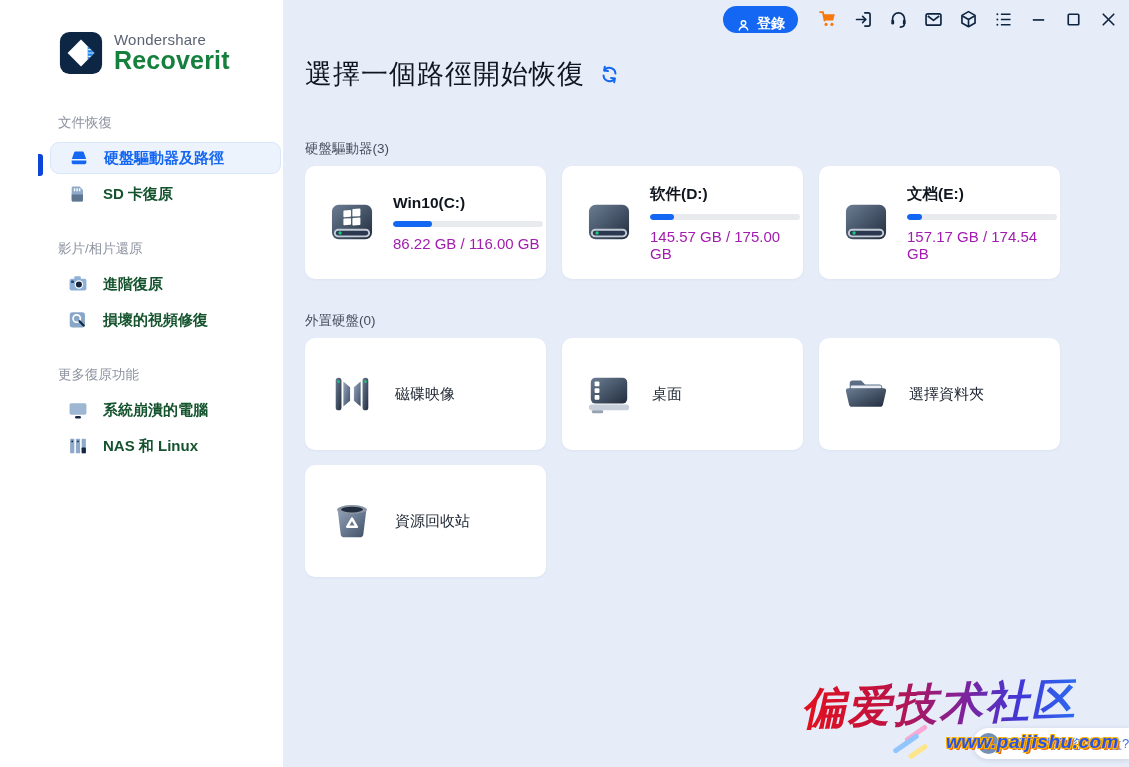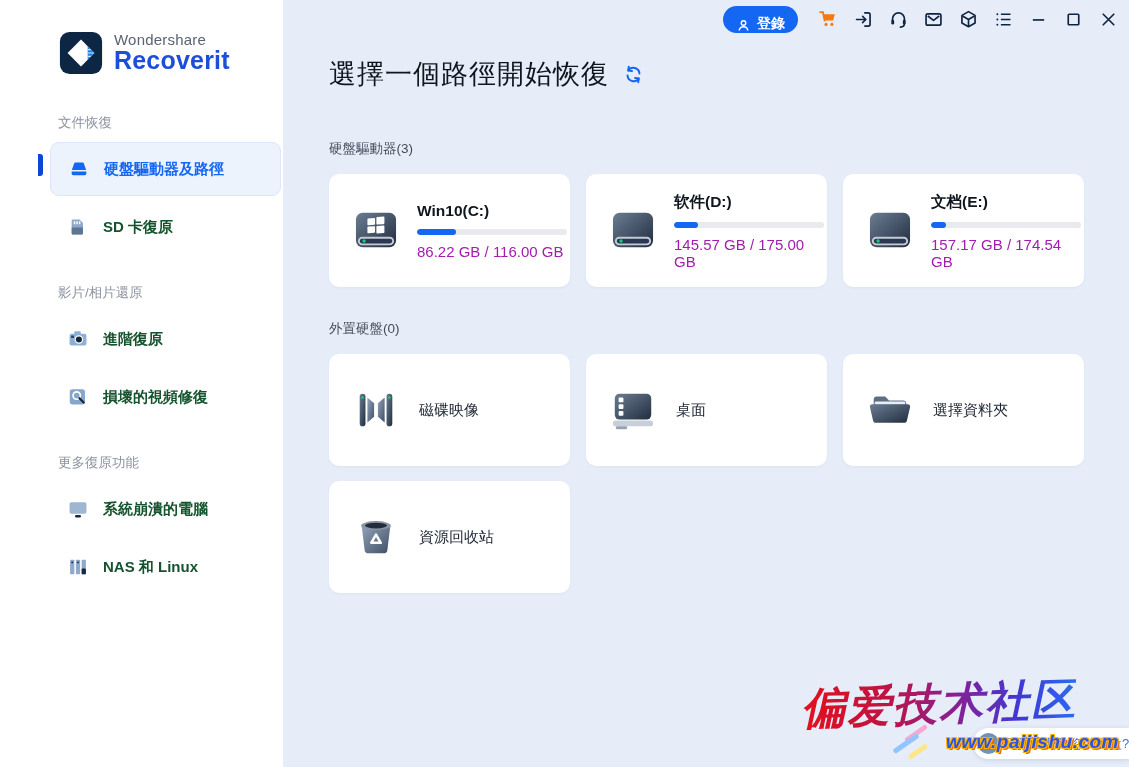--- a/index.html
+++ b/index.html
@@ -4,42 +4,42 @@
 <style>
   * { margin:0; padding:0; box-sizing:border-box; }
   html,body { width:1129px; height:767px; overflow:hidden;
     font-family:"Liberation Sans","DejaVu Sans",sans-serif; }
   body { position:relative; background:#ffffff; }
 
   
   .sidebar { position:absolute; left:16px; top:0; width:283px; height:767px; background:#ffffff;padding-left:22px; }
   .brand { display:flex; align-items:center; gap:10px; margin:30px 0 0 20px; }
   .brand-text .company { font-size:15px; color:#5a6372; letter-spacing:.2px; }
-  .brand-text .product { font-size:25px; font-weight:bold; color:#1d4ed8; letter-spacing:.2px; margin-top:-2px; }
+  .brand-text .product { font-size:25px; font-weight:bold; color:#15803d; letter-spacing:.2px; margin-top:-2px; }
   .nav-section-label { margin:30px 20px 10px; font-size:13.5px; color:#8d93a0; }
   .nav-section-label.first { margin-top:38px; }
-  .nav-item { position:relative; display:flex; align-items:center; gap:14px; height:54px;
+  .nav-item { position:relative; display:flex; align-items:center; gap:14px; height:32px;
     margin:4px 18px 4px 12px; padding-left:17px; border-radius:9px; cursor:pointer; }
   .nav-item .label { font-size:15px; font-weight:bold; color:#14532d; }
   .nav-item.selected { background:#edf3fd; border:1px solid #d9e6fb; }
   .nav-item.selected .label { color:#1467f2; }
   .nav-item.selected::before { content:""; position:absolute; left:-13px; top:11px; width:5px; height:22px;
     background:#0c46d8; border-radius:0 3px 3px 0; }
   .nav-icon { width:22px; height:22px; flex:0 0 22px; }
 
   
-  .main { position:absolute; left:283px; top:0; right:0; bottom:0; background:#e6edf9; padding-left:46px; }
+  .main { position:absolute; left:283px; top:0; right:0; bottom:0; background:#e6edf9; padding-left:22px; }
   .page-title-row { display:flex; align-items:center; gap:14px; margin-top:56px; }
   .page-title { font-size:27px; font-weight:500; color:#10161f; letter-spacing:1px; }
   .refresh-btn { width:21px; height:21px; cursor:pointer; }
   .group-label { font-size:13.5px; color:#454c59; }
   .lbl-drives { margin-top:48px; }
   .lbl-external { margin-top:33px; }
   .lbl-quick { margin-top:28px; }
-  .card-grid { display:grid; grid-template-columns:repeat(3,241px); gap:15px 16px; margin-top:16px; }
+  .card-grid { display:grid; grid-template-columns:repeat(3,241px); gap:15px 16px; margin-top:8px; }
   .card { background:#ffffff; border-radius:10px; box-shadow:0 1px 3px rgba(40,60,100,.05);
     display:flex; align-items:center; padding-left:24px; cursor:pointer; }
   .drive-card { height:113px; gap:18px; }
   .qa-card { height:112px; gap:20px; }
   .drive-icon-svg { width:46px; height:42px; flex:0 0 46px; }
   .qa-icon-svg { width:46px; height:46px; flex:0 0 46px; }
   .drive-name { font-size:15.5px; font-weight:bold; color:#10161f; }
   .drive-bar { width:150px; height:6px; border-radius:3px; background:#e8eaee; margin-top:9px; overflow:hidden; }
   .drive-bar-fill { height:100%; border-radius:3px; background:#1467f2; }
   .drive-size { font-size:15px; color:#a21caf; margin-top:8px; }

